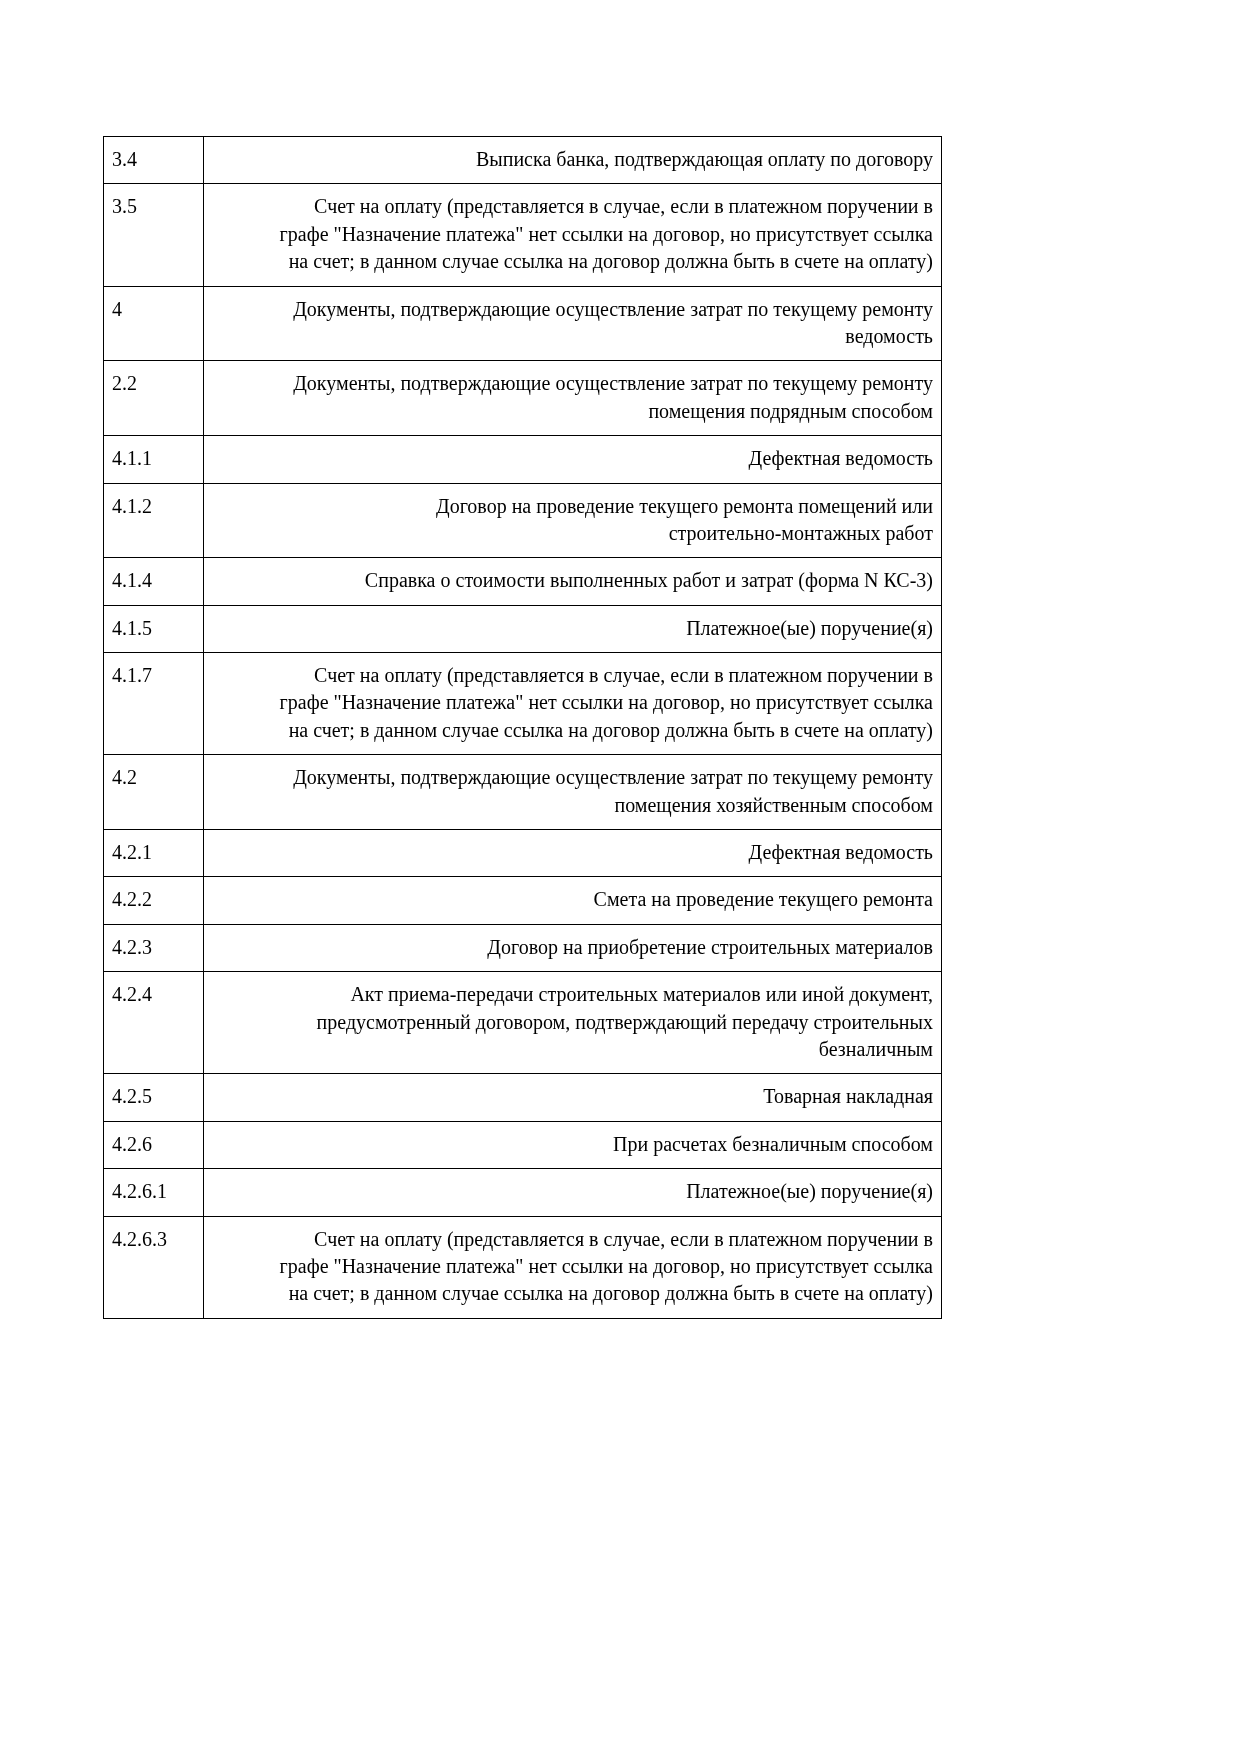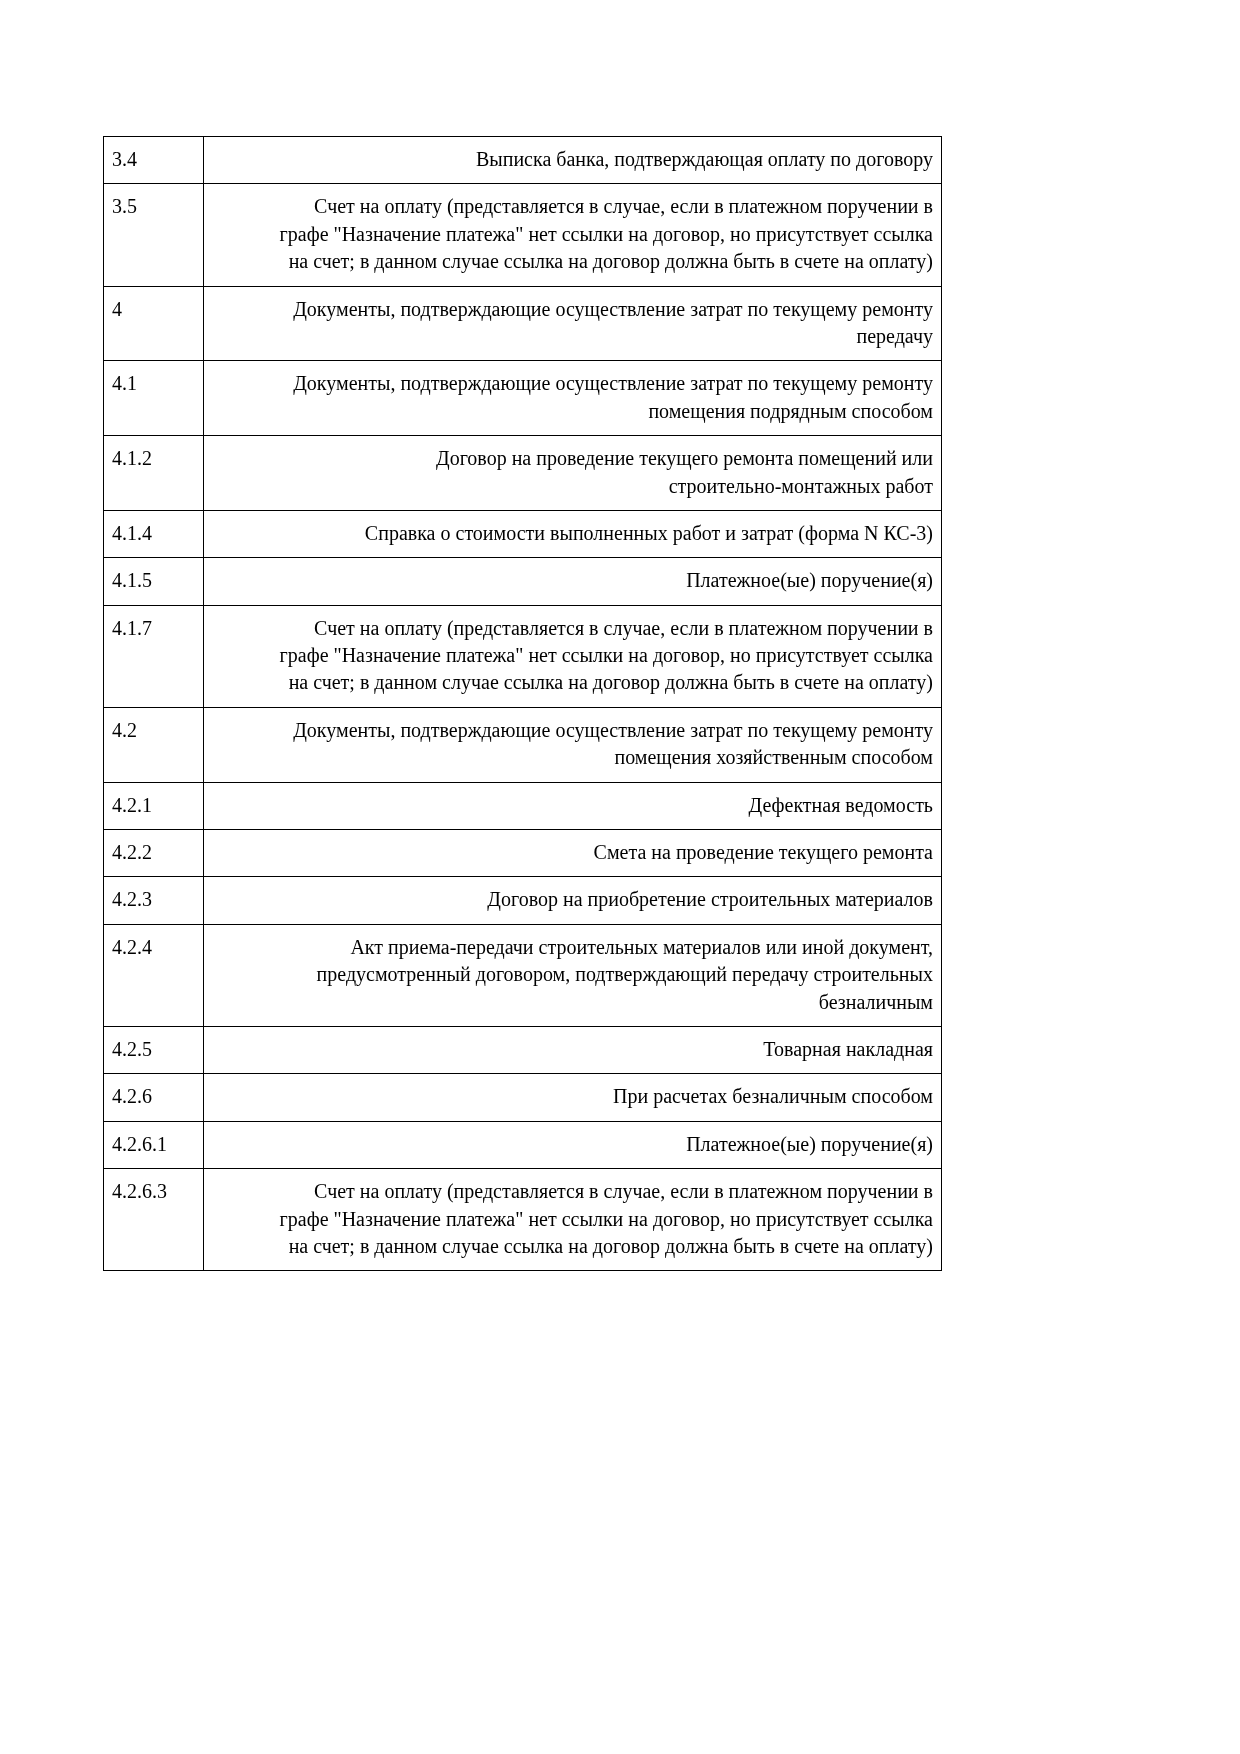--- a/index.html
+++ b/index.html
@@ -74,28 +74,34 @@
           <td class="cell-text">
             <span class="row-line">Счет на оплату (представляется в случае, если в платежном поручении в</span>
             <span class="row-line">графе "Назначение платежа" нет ссылки на договор, но присутствует ссылка</span>
             <span class="row-line">на счет; в данном случае ссылка на договор должна быть в счете на оплату)</span>
           </td>
         </tr>
         <tr>
           <td class="cell-num">4</td>
           <td class="cell-text">
             <span class="row-line">Документы, подтверждающие осуществление затрат по текущему ремонту</span>
-            <span class="row-line">передачу</span>
+            <span class="row-line">ведомость</span>
           </td>
         </tr>
         <tr>
-          <td class="cell-num">4.1</td>
+          <td class="cell-num">2.2</td>
           <td class="cell-text">
             <span class="row-line">Документы, подтверждающие осуществление затрат по текущему ремонту</span>
             <span class="row-line">помещения подрядным способом</span>
+          </td>
+        </tr>
+        <tr>
+          <td class="cell-num">4.1.1</td>
+          <td class="cell-text">
+            <span class="row-line">Дефектная ведомость</span>
           </td>
         </tr>
         <tr>
           <td class="cell-num">4.1.2</td>
           <td class="cell-text">
             <span class="row-line">Договор на проведение текущего ремонта помещений или</span>
             <span class="row-line">строительно-монтажных работ</span>
           </td>
         </tr>
         <tr>

